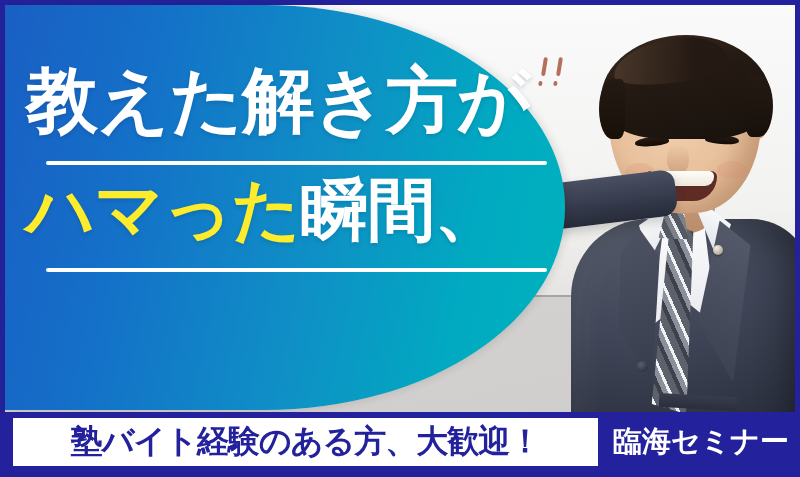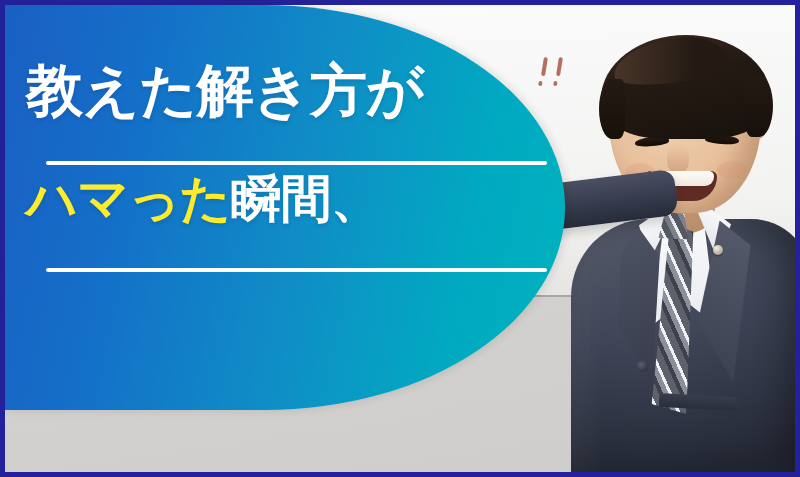--- a/index.html
+++ b/index.html
@@ -291,22 +291,22 @@
   .line{
     position:absolute;
     left:6px;
     color:#ffffff;
     font-family:"DejaVu Sans","Liberation Sans",sans-serif;
     font-weight:700;
     letter-spacing:-1px;
     white-space:nowrap;
     text-shadow:0 2px 4px rgba(0,40,80,.18);
   }
-  .line1{top:48px;  font-size:57px;}
-  .line2{top:160px; font-size:51px;}
+  .line1{top:48px;  font-size:72px;}
+  .line2{top:160px; font-size:68px;}
   .line3{top:268px; font-size:72px;}
   .hl{color:#fdec2c;}
   .rule{
     position:absolute;
     left:26px;
     width:501px;
     height:4px;
     background:#ffffff;
     border-radius:2px;
   }
@@ -412,14 +412,22 @@
 
   <div class="panel"></div>
 
   <div class="copy">
     <div class="line line1">教えた解き方が</div>
     <div class="rule rule1"></div>
     <div class="line line2"><span class="hl">ハマった</span><span>瞬間、</span></div>
     <div class="rule rule2"></div>
   </div>
 
+  <div class="bottom">
+    <div class="bottom-white">
+      <span>塾バイト経験のある方、大歓迎！</span>
+    </div>
+    <div class="brand">
+      <span>臨海セミナー</span>
+    </div>
+  </div>
 
 </div>
 
 </body></html>

